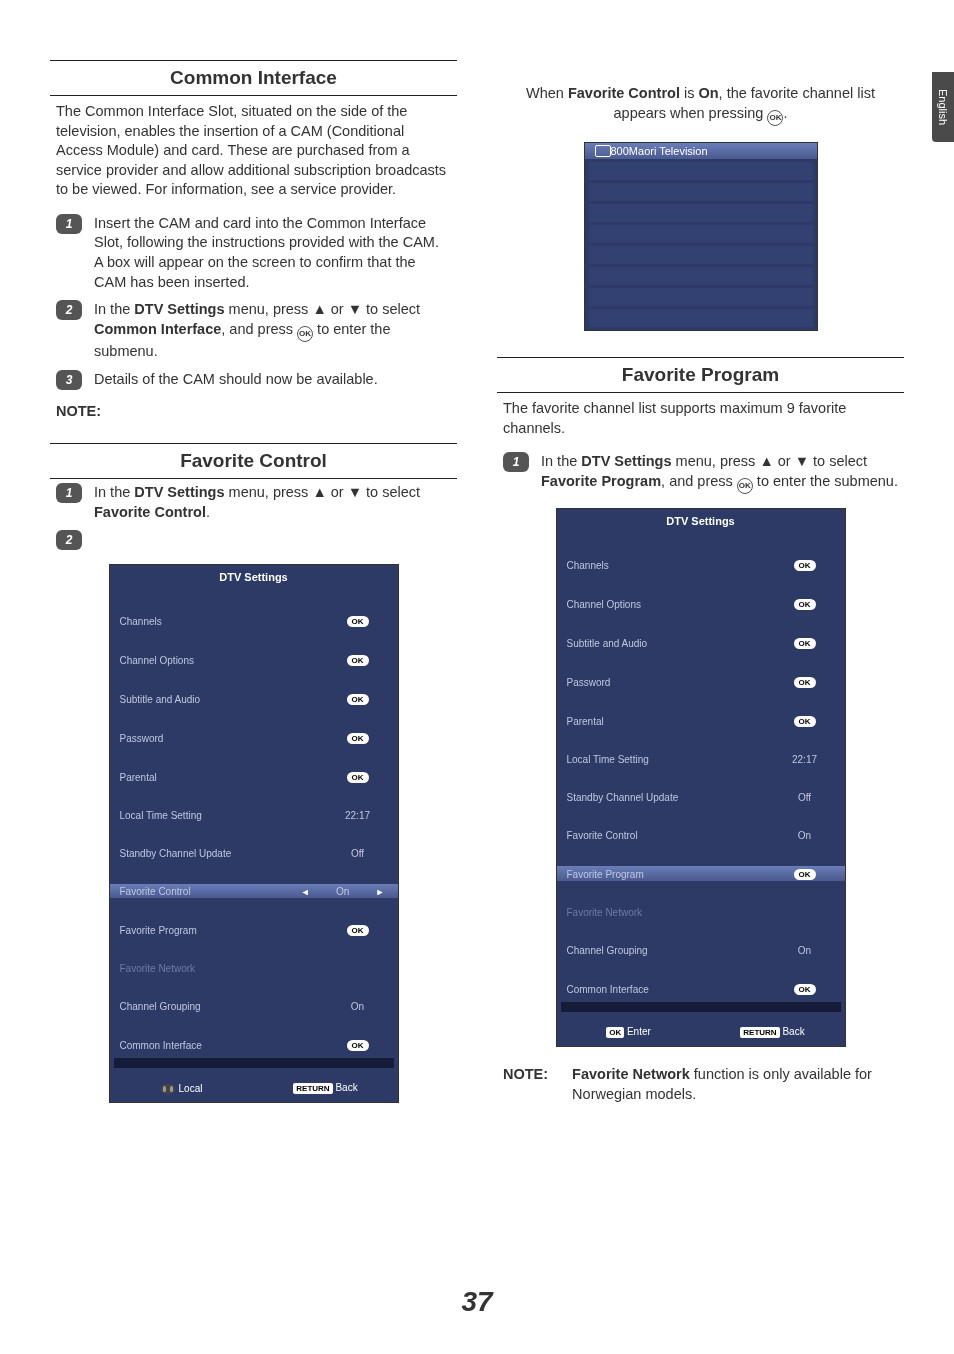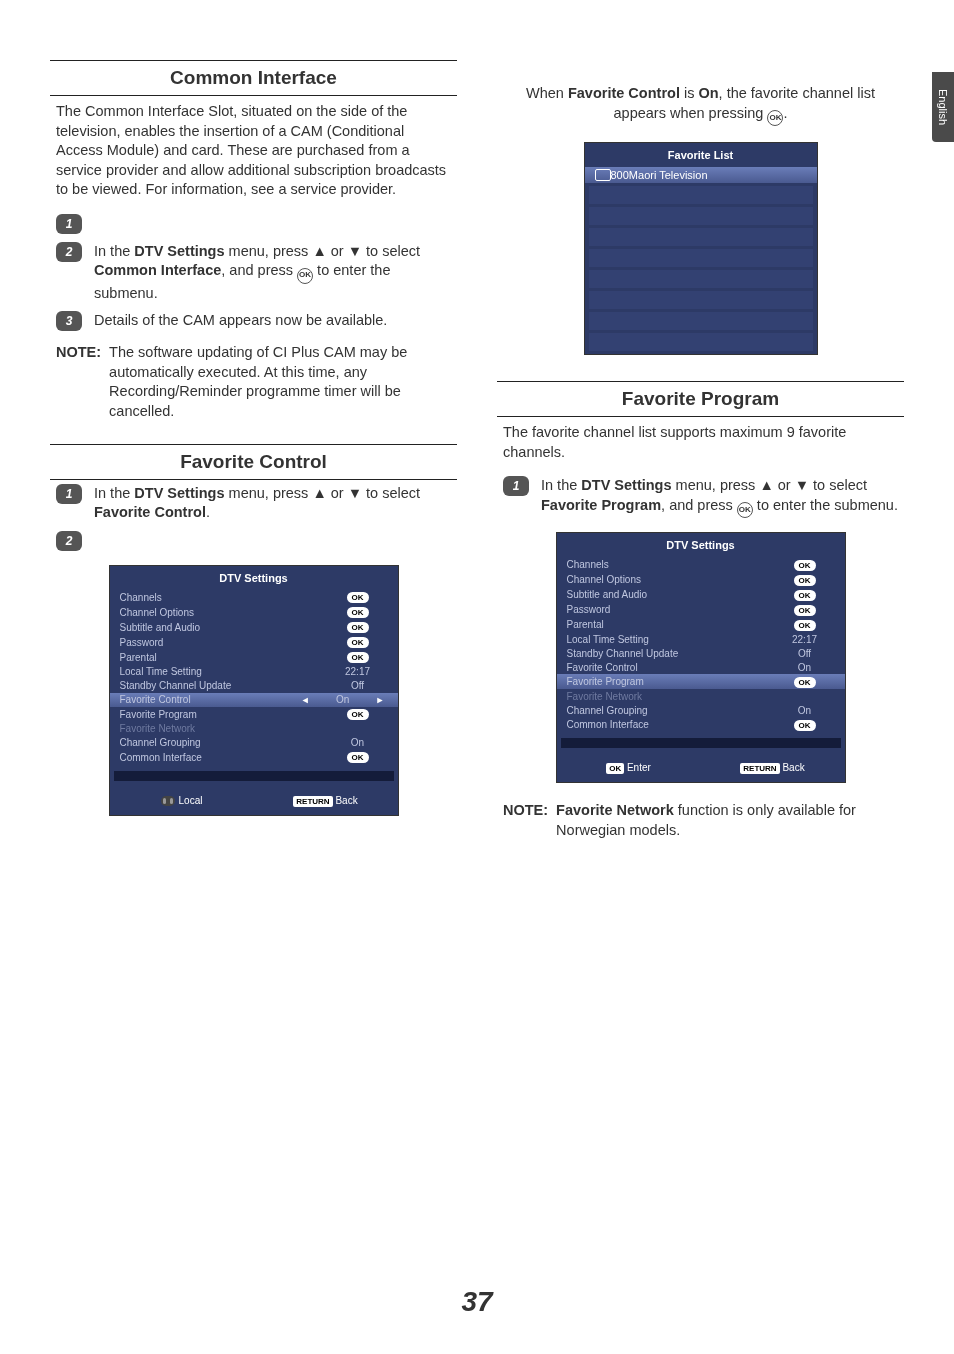--- a/index.html
+++ b/index.html
@@ -8,29 +8,29 @@
   .page { padding: 60px 50px 0 50px; display: flex; gap: 40px; }
   .col { flex: 1; }
   .rule-top { border-top: 1.5px solid #222; }
   .rule-bottom { border-bottom: 1.5px solid #222; }
   .section-title { text-align: center; font-weight: bold; font-size: 19px; padding: 6px 0; }
   .body-text { font-size: 14.5px; line-height: 1.35; padding: 6px 6px 10px 6px; }
   .step { display: flex; gap: 10px; padding: 4px 6px; }
   .step-num { flex: 0 0 28px; }
   .step-badge { display: inline-flex; width: 26px; height: 20px; background: #555; color: #fff; border-radius: 6px; align-items: center; justify-content: center; font-size: 12px; font-style: italic; font-weight: bold; }
   .step-text { flex: 1; font-size: 14.5px; line-height: 1.35; }
-  .note-row { display: flex; gap: 8px; padding: 8px 6px 4px 6px; font-size: 14.5px; line-height: 1.35; }
+  .note-row { display: flex; gap: 24px; padding: 8px 6px 4px 6px; font-size: 14.5px; line-height: 1.35; }
   .note-label { font-weight: bold; flex: 0 0 auto; }
   .ok-circle { display: inline-flex; width: 16px; height: 16px; border: 1.5px solid #555; border-radius: 50%; font-size: 8px; align-items: center; justify-content: center; vertical-align: -2px; font-weight: bold; }
   b { font-weight: bold; }
 
   
   .tv-panel { width: 290px; margin: 10px auto; background: #2d3a66; border: 1px solid #333; color: #fff; font-size: 10px; }
   .tv-title { text-align: center; font-weight: bold; padding: 6px 0; font-size: 11px; }
-  .tv-row { display: flex; align-items: center; padding: 1.5px 10px; }
+  .tv-row { display: flex; align-items: flex-end; padding: 1.5px 10px; margin-top: 24px; }
   .tv-row .label { flex: 1; color: #c0c7e0; }
   .tv-row .value { width: 60px; text-align: center; color: #c0c7e0; }
   .tv-row.highlight { background: linear-gradient(#6a7db8,#4a5a90); }
   .tv-row.dim .label, .tv-row.dim .value { color: #6f7aa0; }
   .ok-pill { display: inline-flex; background: #fff; color: #000; border-radius: 6px; padding: 0 5px; font-size: 8px; font-weight: bold; height: 11px; align-items: center; }
   .arrow { color: #fff; padding: 0 3px; font-size: 9px; }
   .tv-strip { background: #141c3a; height: 10px; margin: 6px 4px 0 4px; }
   .tv-footer { display: flex; align-items: center; padding: 14px 0 8px 0; font-size: 10px; color: #fff; }
   .tv-footer .grp { flex: 1; text-align: center; }
   .ret-pill { display: inline-flex; background: #fff; color: #000; border-radius: 2px; padding: 0 3px; font-size: 8px; font-weight: bold; height: 11px; align-items: center; }
@@ -56,37 +56,37 @@
 <div class="page">
 
   <div class="col">
     <div class="rule-top rule-bottom">
       <div class="section-title">Common Interface</div>
     </div>
     <div class="body-text">The Common Interface Slot, situated on the side of the television, enables the insertion of a CAM (Conditional Access Module) and card. These are purchased from a service provider and allow additional subscription broadcasts to be viewed. For information, see a service provider.</div>
 
     <div class="step">
       <div class="step-num"><span class="step-badge">1</span></div>
+      <div class="step-text">Insert the CAM and card into the Common Interface Slot, following the instructions provided with the CAM. A box will appear on the screen to confirm that the CAM has been inserted.</div>
     </div>
 
     <div class="step">
       <div class="step-num"><span class="step-badge">2</span></div>
       <div class="step-text">
         <span>In the </span><b>DTV Settings</b><span> menu, press ▲ or ▼ to select </span><b>Common Interface</b><span>, and press </span><span class="ok-circle">OK</span><span> to enter the submenu.</span>
       </div>
     </div>
 
     <div class="step">
       <div class="step-num"><span class="step-badge">3</span></div>
-      <div class="step-text">Details of the CAM appears now be available.</div>
+      <div class="step-text">Details of the CAM should now be available.</div>
     </div>
 
     <div class="note-row">
       <div class="note-label">NOTE:</div>
-      <div>The software updating of CI Plus CAM may be automatically executed. At this time, any Recording/Reminder programme timer will be cancelled.</div>
     </div>
 
     <div style="height:18px"></div>
 
     <div class="rule-top rule-bottom">
       <div class="section-title">Favorite Control</div>
     </div>
 
     <div class="step">
       <div class="step-num"><span class="step-badge">1</span></div>
@@ -160,21 +160,20 @@
       </div>
     </div>
   </div>
 
   <div class="col">
     <div class="body-text" style="padding-top:24px;text-align:center;">
       <span>When </span><b>Favorite Control</b><span> is </span><b>On</b><span>, the favorite channel list appears when pressing </span><span class="ok-circle">OK</span><span>.</span>
     </div>
 
     <div class="fav-panel">
-      <div class="fav-title">Favorite List</div>
       <div class="fav-row first">
         <span class="tv-ico"></span>
         <span>800</span>
         <span>Maori Television</span>
       </div>
       <div class="fav-row empty"></div>
       <div class="fav-row empty"></div>
       <div class="fav-row empty"></div>
       <div class="fav-row empty"></div>
       <div class="fav-row empty"></div>

